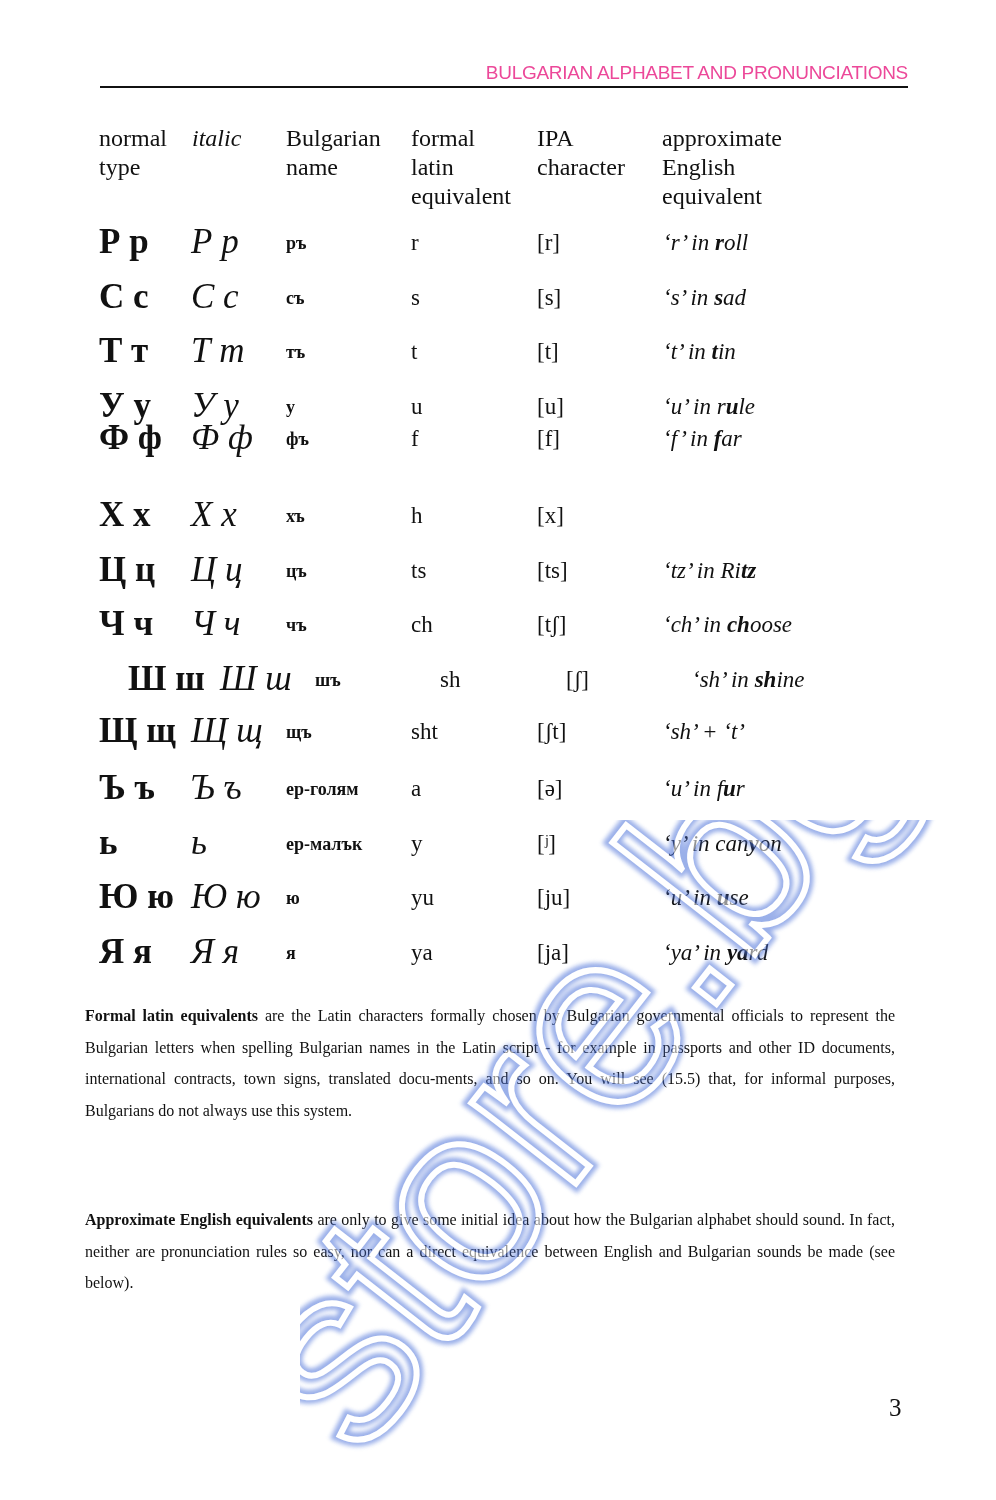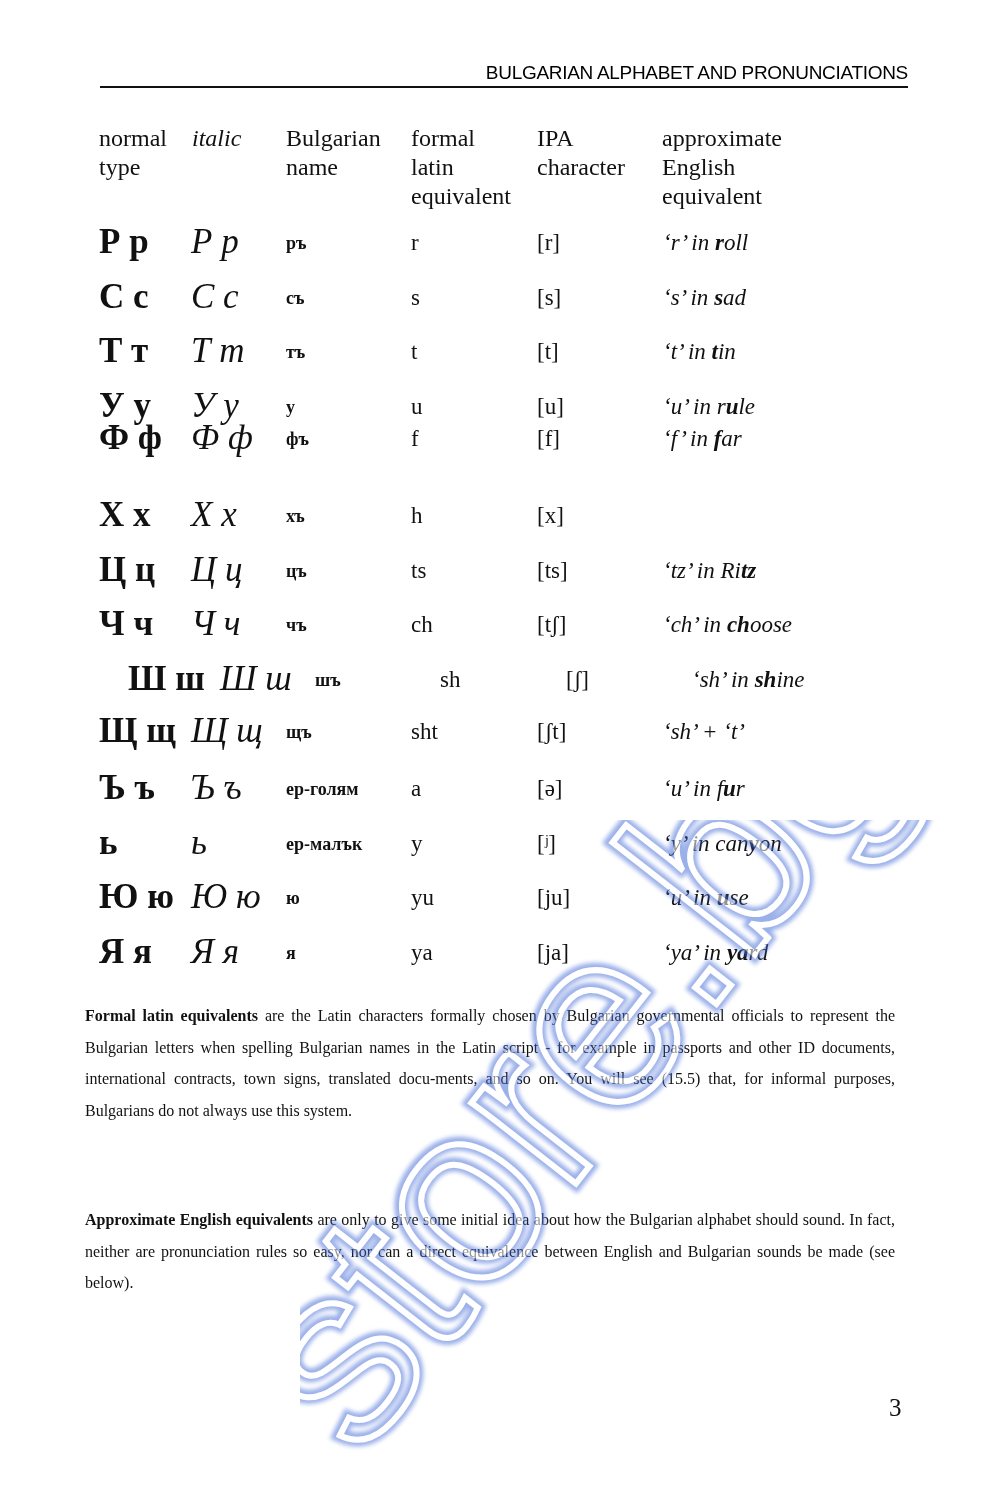--- a/index.html
+++ b/index.html
@@ -1,19 +1,19 @@
 <!DOCTYPE html>
 <html><head>
 <meta charset="utf-8">
 <style>
   html, body { margin: 0; padding: 0; background: #ffffff; }
   body { width: 996px; height: 1500px; position: relative; overflow: hidden;
          font-family: "Liberation Serif", serif; color: #111; }
   .running-head { position: absolute; left: 100px; top: 62px; width: 808px; text-align: right;
-         font-family: "Liberation Sans", sans-serif; font-size: 19px; letter-spacing: -0.3px; color: #000000; }
+         font-family: "Liberation Sans", sans-serif; font-size: 19px; letter-spacing: -0.3px; color: #ec4899; }
   .rule { position: absolute; left: 100px; top: 86px; width: 808px; height: 2px; background: #111; }
   .hdr { position: absolute; top: 124px; font-size: 24px; line-height: 29px; }
   .hdr.it { font-style: italic; }
   .row { position: absolute; left: 0; width: 996px; height: 54px; }
   .c { position: absolute; top: 0; white-space: nowrap; }
   .c-normal { left: 99px; font-weight: bold; font-size: 35px; line-height: 40px; top: -4px; }
   .c-italic { left: 191px; font-style: italic; font-size: 35px; line-height: 40px; top: -4px; }
   .c-name { left: 286px; font-weight: bold; font-size: 18px; line-height: 34px; top: 0px; }
   .c-latin { left: 411px; font-size: 23px; line-height: 34px; }
   .c-ipa { left: 537px; font-size: 23px; line-height: 34px; }

